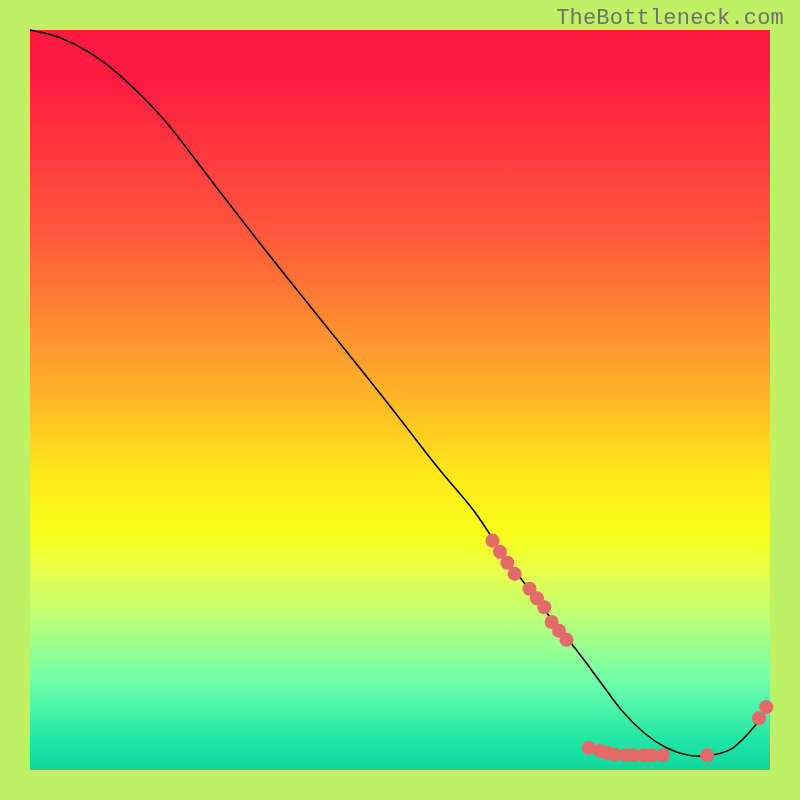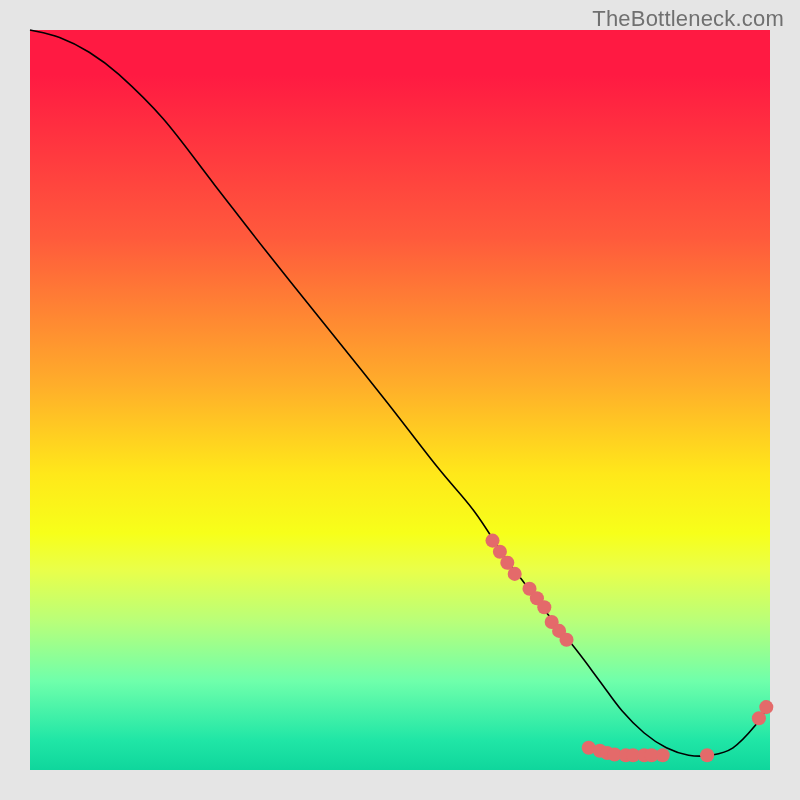--- a/index.html
+++ b/index.html
@@ -10,21 +10,22 @@
     height: 800px;
     position: relative;
     font-family: Arial, Helvetica, sans-serif;
   }
   .frame {
     position: absolute;
     left: 0;
     top: 0;
     width: 800px;
     height: 800px;
-    background: #e5e5e5;
+    background: #bef264;
+    font-family: Liberation Mono, monospace;
   }
   .watermark {
     position: absolute;
     top: 6px;
     right: 16px;
     color: #707070;
     font-size: 22px;
     font-weight: 500;
     letter-spacing: 0.2px;
   }

